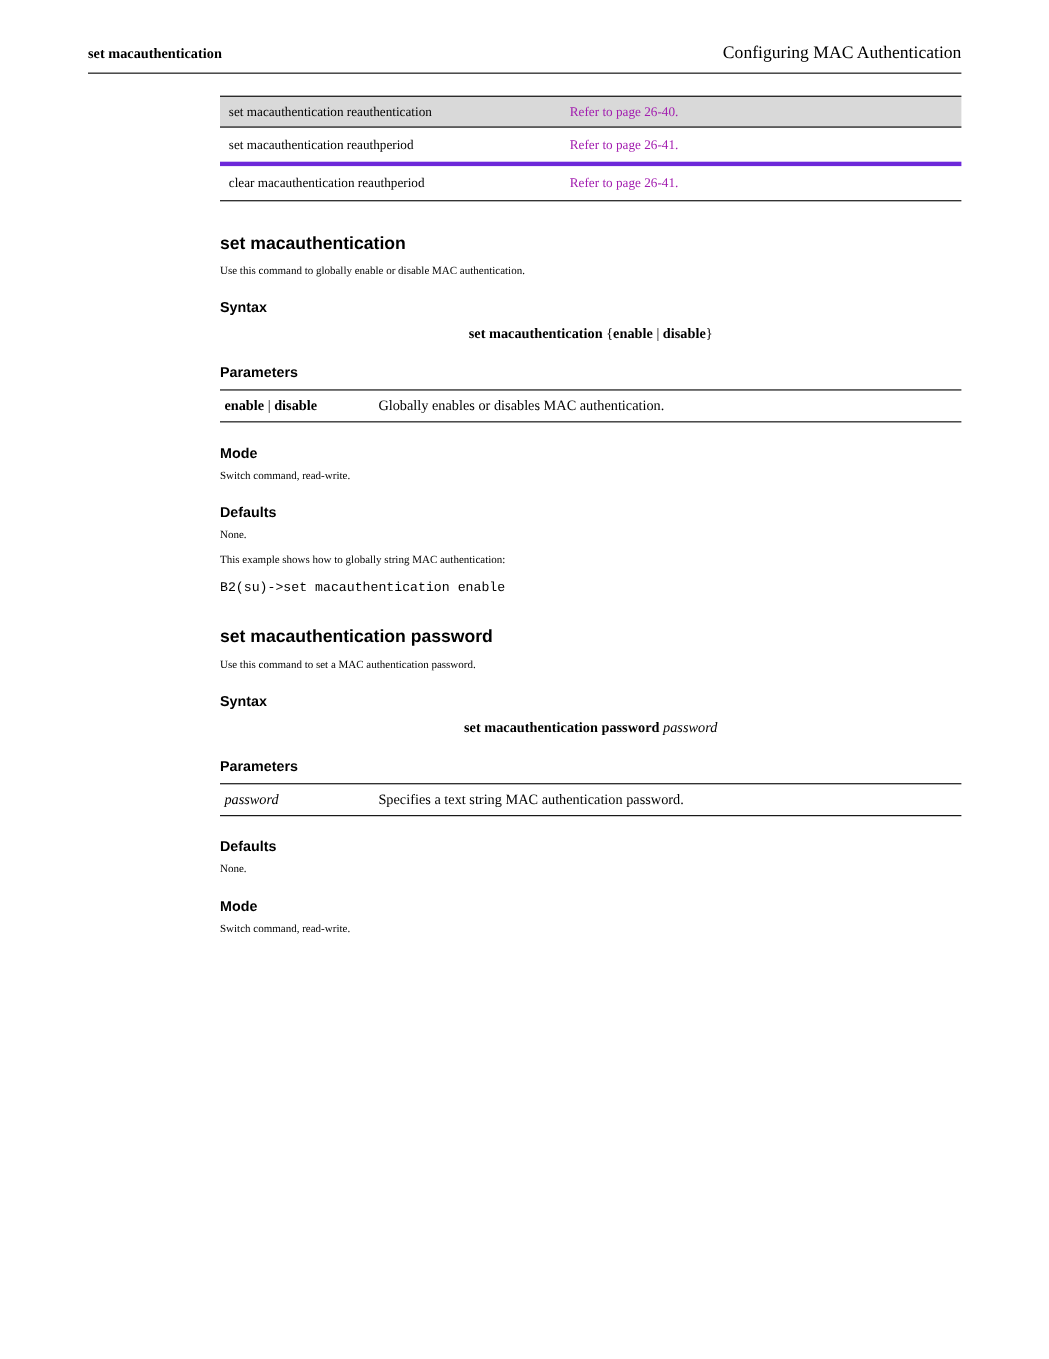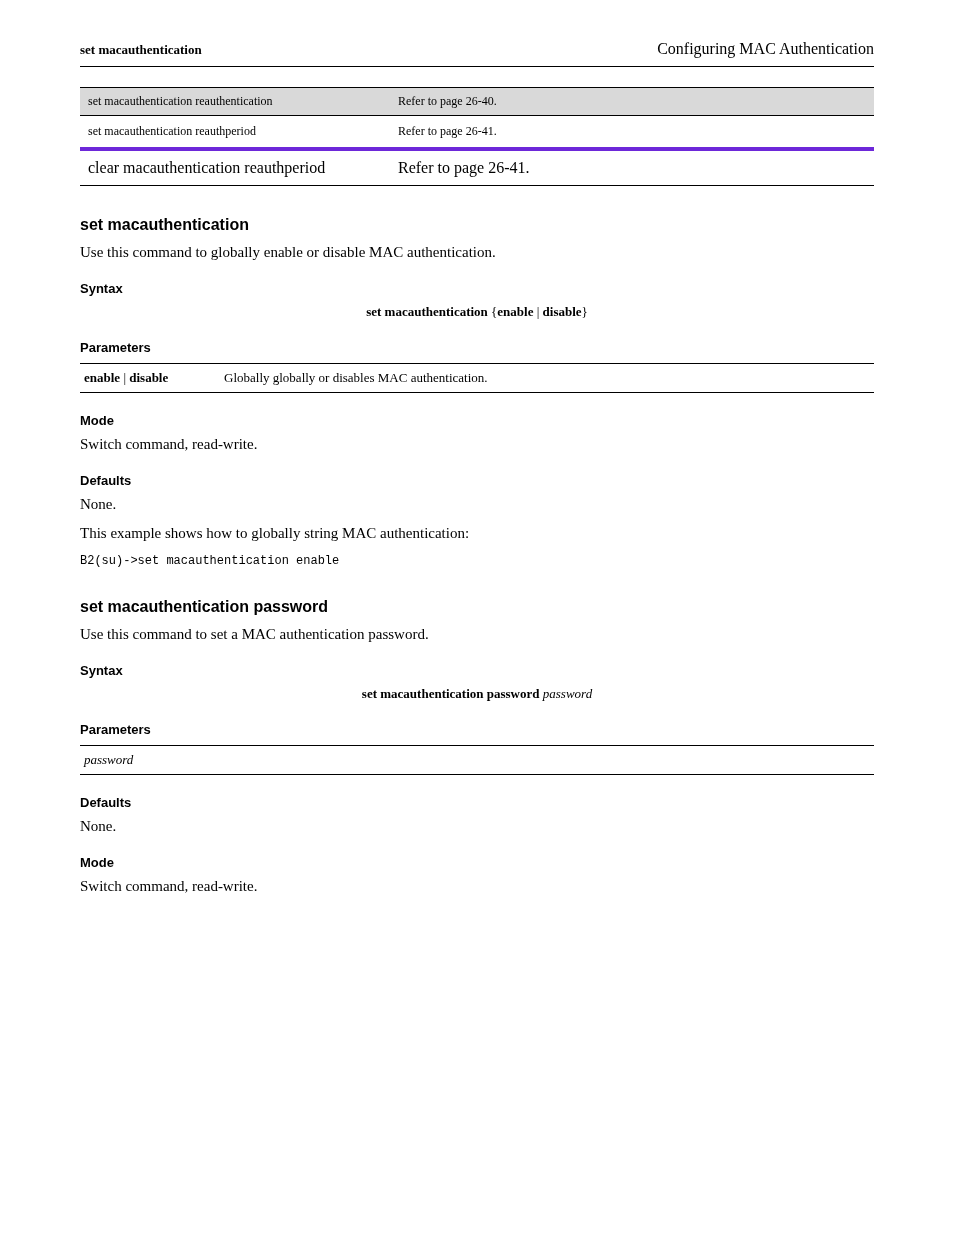--- a/index.html
+++ b/index.html
@@ -28,60 +28,61 @@
     }
     .header-right {
       font-size: 16px;
     }
     .header-rule {
       border: none;
       border-top: 1px solid #000;
       margin-bottom: 20px;
     }
     .content {
+      margin-left: 120px;
     }
     .table-row-shaded {
       background: #d9d9d9;
       padding: 6px 8px;
       display: flex;
       border-top: 1.5px solid #000;
       border-bottom: 1px solid #000;
       font-size: 12px;
     }
     .table-row {
       padding: 8px 8px;
       display: flex;
       border-bottom: 4px solid #6d28d9;
       font-size: 12px;
     }
     .table-row-last {
       padding: 8px 8px;
       display: flex;
       border-bottom: 1.5px solid #000;
-      font-size: 16px;
+      font-size: 12px;
     }
     .table-col1 {
       width: 310px;
       flex-shrink: 0;
     }
     .table-col2 {
       flex: 1;
     }
     .table-link {
-      color: #000000;
+      color: #a21caf;
     }
     .section-title {
       font-family: Arial, Helvetica, sans-serif;
       font-weight: bold;
       font-size: 16px;
       margin-top: 30px;
       margin-bottom: 10px;
     }
     .body-text {
-      font-size: 15px;
+      font-size: 10px;
       margin-bottom: 12px;
       font-family: Liberation Serif, serif;
     }
     .sub-heading {
       font-family: Arial, Helvetica, sans-serif;
       font-weight: bold;
       font-size: 13px;
       margin-top: 20px;
       margin-bottom: 8px;
     }
@@ -157,21 +158,21 @@
   <div class="syntax-line">
     <span class="bold">set macauthentication</span><span> {</span><span class="bold">enable</span><span> | </span><span class="bold">disable</span><span>}</span>
   </div>
 
   <div class="sub-heading">Parameters</div>
   <div class="param-table">
     <div class="param-row">
       <div class="param-col1">
         <span class="bold">enable</span><span> | </span><span class="bold">disable</span>
       </div>
-      <div class="param-col2">Globally globally or disables MAC authentication.</div>
+      <div class="param-col2">Globally enables or disables MAC authentication.</div>
     </div>
   </div>
 
   <div class="sub-heading">Mode</div>
   <div class="body-text">Switch command, read-write.</div>
 
   <div class="sub-heading">Defaults</div>
   <div class="body-text">None.</div>
 
   <div class="body-text">This example shows how to globally string MAC authentication:</div>
@@ -184,20 +185,21 @@
   <div class="syntax-line">
     <span class="bold">set macauthentication password</span><span> </span><span class="italic">password</span>
   </div>
 
   <div class="sub-heading">Parameters</div>
   <div class="param-table">
     <div class="param-row">
       <div class="param-col1">
         <span class="italic">password</span>
       </div>
+      <div class="param-col2">Specifies a text string MAC authentication password.</div>
     </div>
   </div>
 
   <div class="sub-heading">Defaults</div>
   <div class="body-text">None.</div>
 
   <div class="sub-heading">Mode</div>
   <div class="body-text">Switch command, read-write.</div>
 
 </div>

